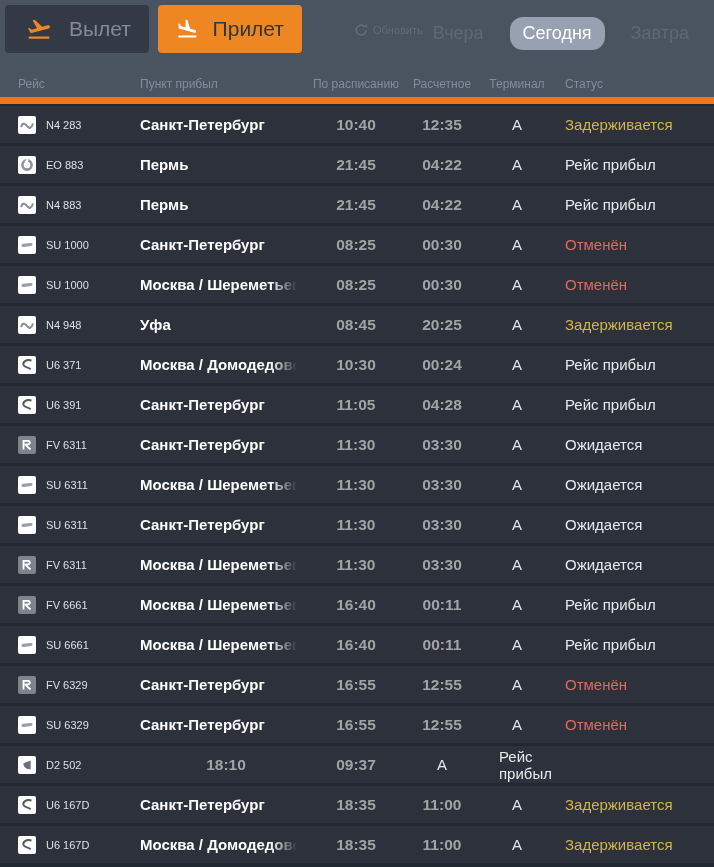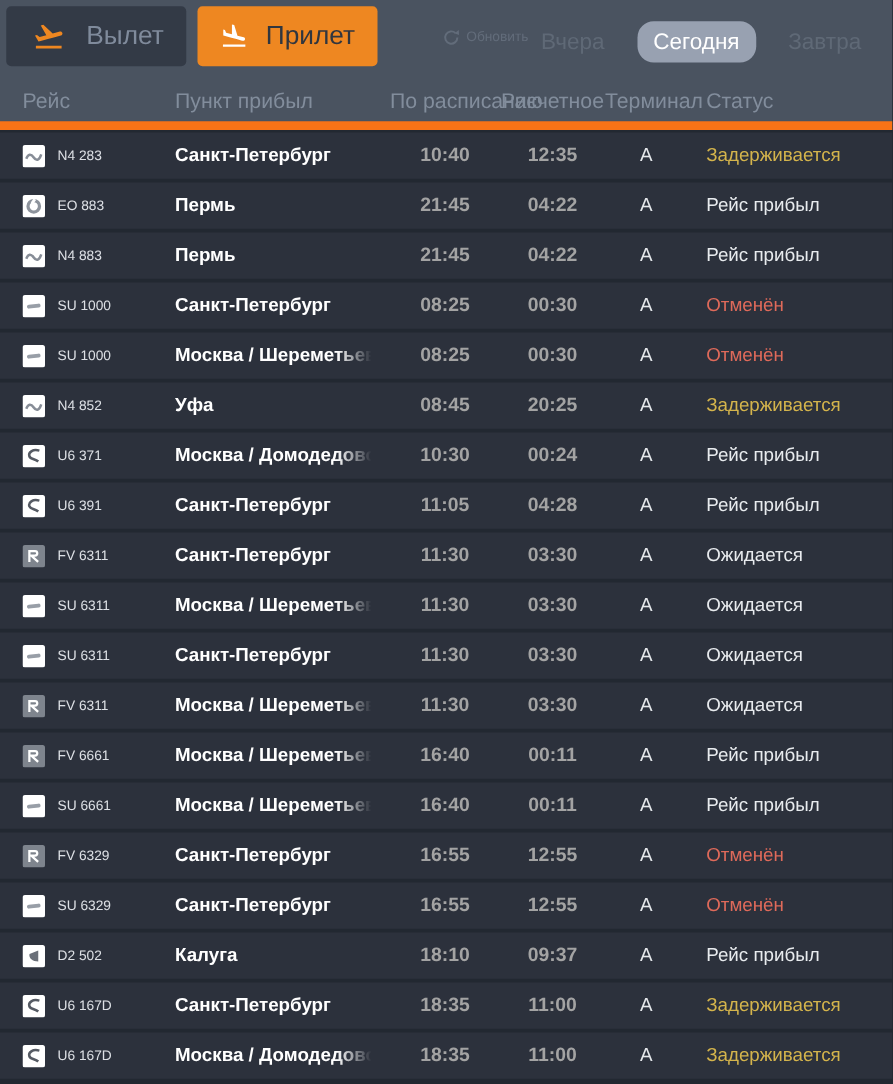--- a/index.html
+++ b/index.html
@@ -30,21 +30,21 @@
     display:flex; align-items:center; gap:5px; margin-left:52px; margin-top:18px;
     color:#626c7a; font-size:11px; cursor:pointer;
   }
   .daytabs { margin-left:auto; display:flex; align-items:center; gap:16px; margin-top:12px; }
   .daytab { font-size:18px; color:#5f6976; cursor:pointer; padding:6px 10px; }
   .daytab.sel { background:#98a1b1; color:#ffffff; border-radius:13px; padding:6px 13px; }
   
   .cols {
     position:absolute; left:0; right:0; bottom:6px;
     display:grid; grid-template-columns:122px 172px 88px 84px 66px 1fr;
-    padding-left:18px; font-size:17px; color:#828d9c;
+    padding-left:18px; font-size:12px; color:#828d9c;
   }
   .cols .c { white-space:nowrap; }
   .cols .ctr { text-align:center; }
   .cols .st { padding-left:15px; }
   
   .rows { padding-top:2px; }
   .row {
     height:37px; margin-bottom:3px; background:#2c313c;
     display:grid; grid-template-columns:28px 94px 172px 88px 84px 66px 1fr;
     align-items:center; padding-left:18px;
@@ -205,21 +205,21 @@
   </div>
 
   <div class="row">
     <span class="al">
       <svg width="18" height="18" viewBox="0 0 18 18">
           <rect width="18" height="18" rx="2" fill="#fff"></rect>
           <path d="M3 11 C4.5 6.8 6.8 6.8 9 10 C11.2 13.2 13.5 12.2 15 7.5" fill="none" stroke="#878d97" stroke-width="2"></path>
         </svg>
 
     </span>
-    <span class="flight">N4 852</span>
+    <span class="flight">N4 948</span>
     <span class="city">
         <span>Уфа</span>
       </span>
     <span class="time">08:45</span>
     <span class="time">20:25</span>
     <span class="term">А</span>
     <span class="status delayed">Задерживается</span>
   </div>
 
   <div class="row">
@@ -414,23 +414,20 @@
 
   <div class="row">
     <span class="al">
 
       <svg width="18" height="18" viewBox="0 0 18 18">
           <rect width="18" height="18" rx="2" fill="#fff"></rect>
           <path d="M12.6 4.4 L12.6 13.2 C8 13.2 4.8 10.4 5.6 7.2 Z" fill="#6a6f78"></path>
         </svg>
     </span>
     <span class="flight">D2 502</span>
-    <span class="city">
-        <span>Калуга</span>
-      </span>
     <span class="time">18:10</span>
     <span class="time">09:37</span>
     <span class="term">А</span>
     <span class="status arrived">Рейс прибыл</span>
   </div>
 
   <div class="row">
     <span class="al">
 
       <svg width="18" height="18" viewBox="0 0 18 18">

